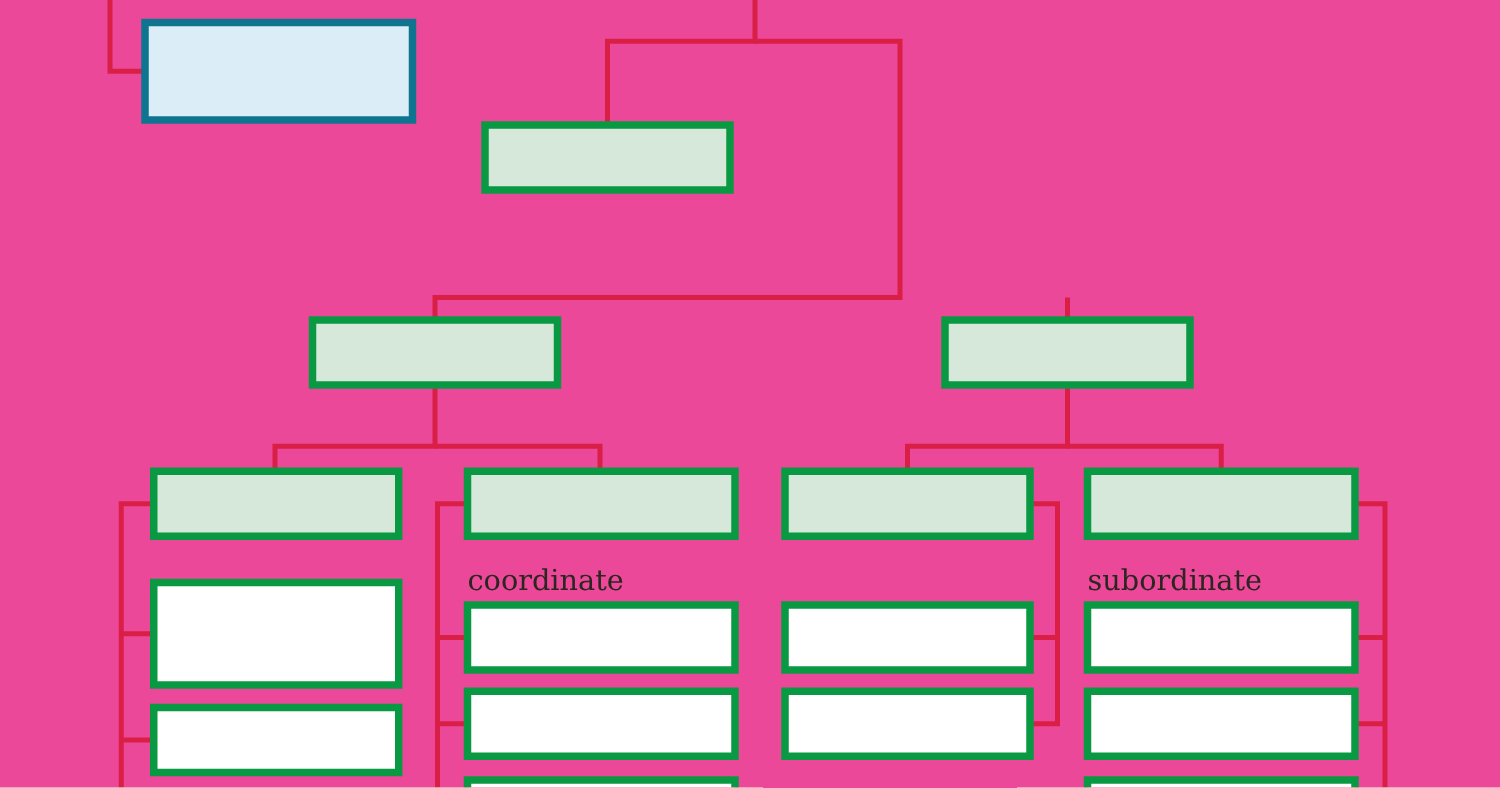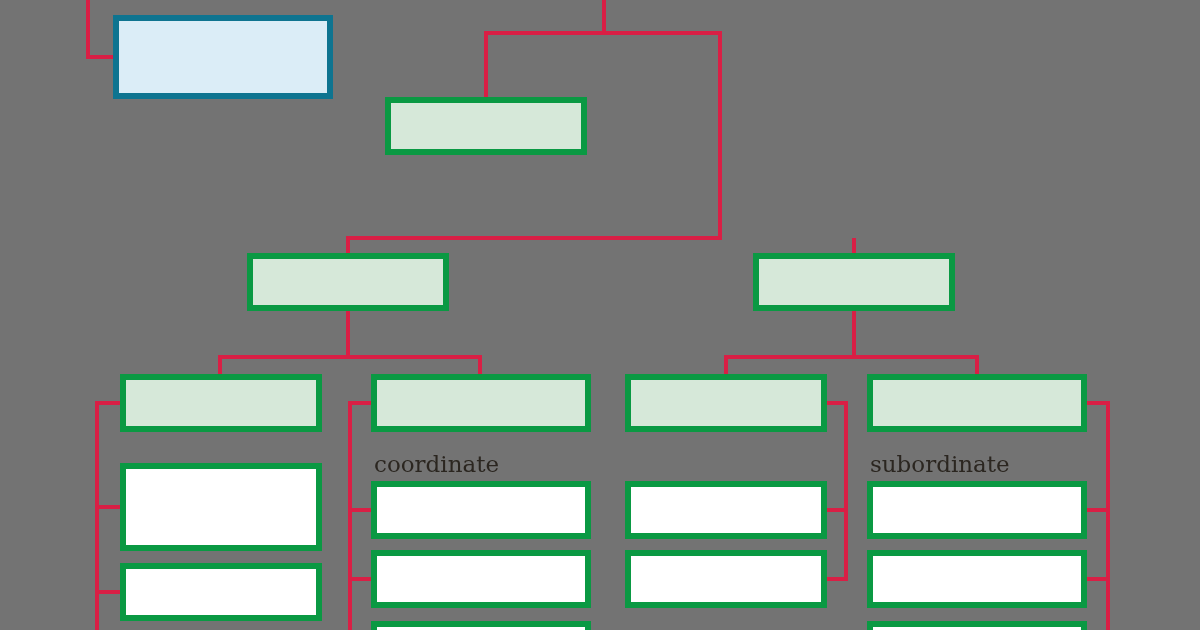--- a/index.html
+++ b/index.html
@@ -46,21 +46,21 @@
   }
   .grp-label {
     font-family: "DejaVu Serif", "Liberation Serif", serif;
     font-size: 23px;
     fill: #2B2620;
   }
 </style>
 </head>
 <body>
 
-<div id="canvas-wrap" style="background: #737373;">
+<div id="canvas-wrap" style="background: #ec4899;">
   <svg class="diagram" viewBox="0 0 1200 630" xmlns="http://www.w3.org/2000/svg">
 
     <g>
       <path class="conn" d="M 88 0 L 88 57 L 118 57"></path>
       <path class="conn" d="M 604 0 L 604 33 L 486 33 L 486 100"></path>
       <path class="conn" d="M 604 33 L 720 33 L 720 238 L 348 238 L 348 256"></path>
       <path class="conn" d="M 854 238 L 854 256"></path>
 
       <path class="conn" d="M 348 308 L 348 357 L 220 357 L 220 377"></path>
       <path class="conn" d="M 348 357 L 480 357 L 480 377"></path>

